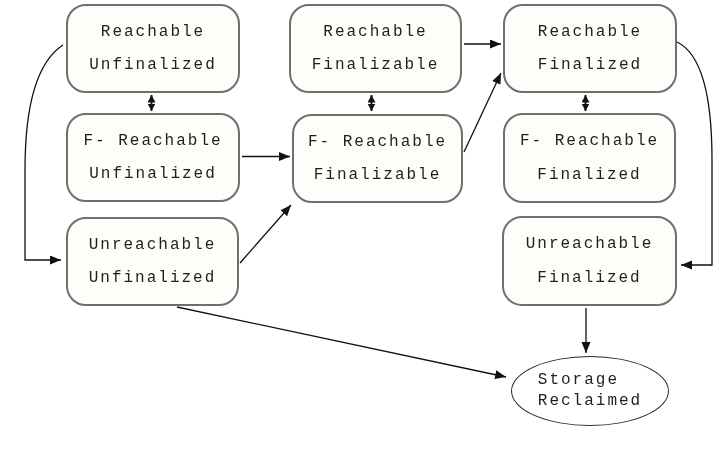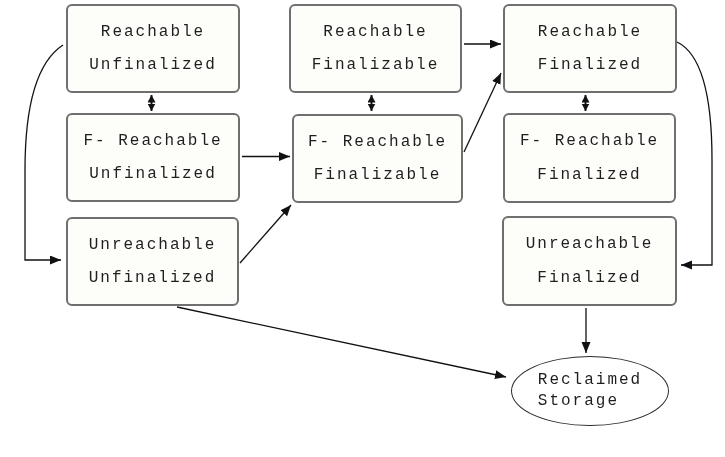--- a/index.html
+++ b/index.html
@@ -10,21 +10,21 @@
     --line:#111111;
   }
   *{margin:0;padding:0;box-sizing:border-box;}
   html,body{width:725px;height:457px;overflow:hidden;background:var(--background);}
   .stage{position:relative;width:725px;height:457px;background:var(--background);
     font-family:"Liberation Mono","DejaVu Sans Mono",monospace;color:var(--text);}
   .node{
     position:absolute;
     background:var(--box-fill);
     border:2px solid var(--box-border);
-    border-radius:6px;
+    border-radius:20px;
     display:flex;flex-direction:column;justify-content:space-around;align-items:center;
     padding:9px 2px;
     z-index:1;
   }
   .nline{
     font-size:16px;
     letter-spacing:2px;
     line-height:22px;
     white-space:nowrap;
   }
@@ -80,22 +80,22 @@
     <div class="nline">F- Reachable</div>
     <div class="nline">Finalized</div>
   </div>
   <div class="node" style="left:502px;top:216px;width:175px;height:90px;">
     <div class="nline">Unreachable</div>
     <div class="nline">Finalized</div>
   </div>
 
   <div class="ellipse" style="left:511px;top:356px;width:158px;height:70px;">
     <div class="etext">
+      <div>Storage</div>
       <div>Reclaimed</div>
-      <div>Storage</div>
     </div>
   </div>
 
   <svg class="edges" width="725" height="457" viewBox="0 0 725 457">
     <defs>
       <marker id="ah" markerUnits="userSpaceOnUse" markerWidth="13" markerHeight="11" refX="11" refY="4.5" orient="auto-start-reverse">
         <path d="M0 0 L11 4.5 L0 9 Z"></path>
       </marker>
       <marker id="ah2" markerUnits="userSpaceOnUse" markerWidth="9" markerHeight="9" refX="7.5" refY="4" orient="auto-start-reverse">
         <path d="M0 0 L7.5 4 L0 8 Z"></path>

